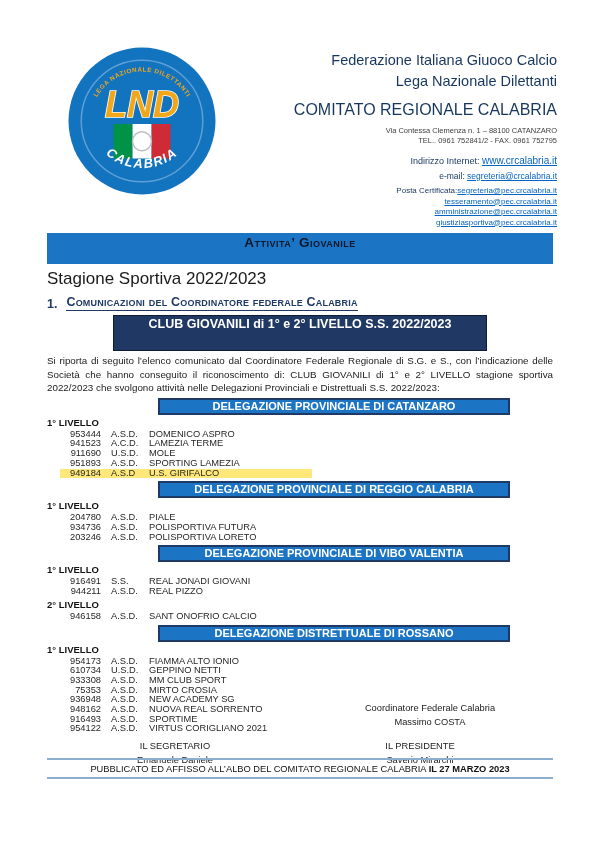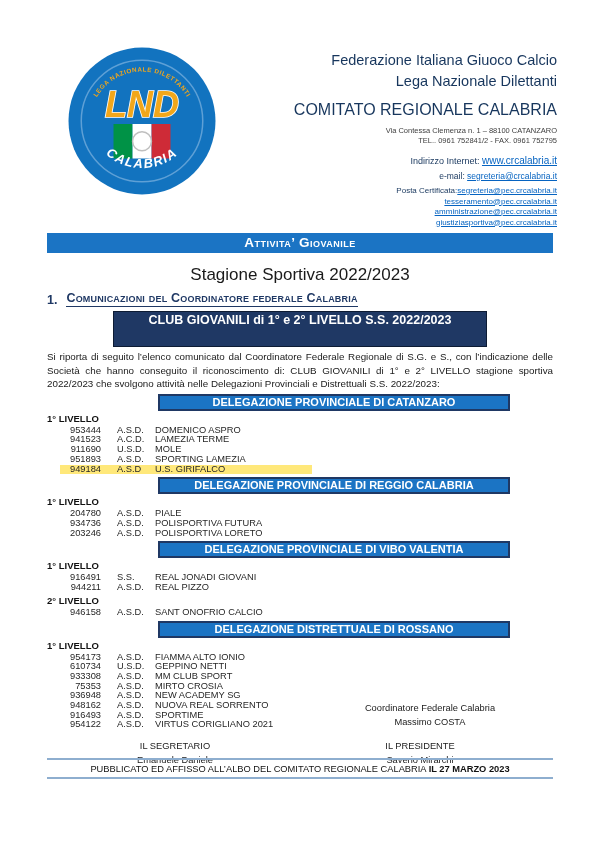--- a/index.html
+++ b/index.html
@@ -22,25 +22,25 @@
   .net-line  { margin-top:9px; font-size:9px;  color:#17365D; }
   .net-line .url { font-size:10px; }
   .email-line{ margin-top:5px; font-size:8.5px; color:#17365D; }
   .pec-block { margin-top:5px; font-size:8px; line-height:10.5px; color:#17365D; }
   .link { color:#0563C1; text-decoration:underline; cursor:pointer; }
 
   
   .content { position:absolute; left:47px; top:233px; width:506px; }
 
   .banner-attivita {
-    height:20px; line-height:20px; background:#1B74C4; color:#ffffff;
+    height:31px; line-height:20px; background:#1B74C4; color:#0f172a;
     text-align:center; font-weight:bold; font-size:13.5px;
     font-variant:small-caps; letter-spacing:.5px;
   }
-  .season-title { margin-top:11px; text-align:center; font-size:17px; line-height:21px; }
+  .season-title { margin-top:4px; font-size:17px; line-height:21px; }
   .cu-title     { margin-top:4px; text-align:center; font-size:17px; line-height:21px; }
 
   .section-head { margin-top:6px; display:flex; gap:9px; color:#1F3864; font-weight:bold; align-items:flex-end; }
   .section-num     { font-size:12.5px; }
   .section-heading { font-size:12.5px; font-variant:small-caps; letter-spacing:.2px;
                      border-bottom:1.5px solid #1F3864; padding-bottom:1px; }
 
   .banner-club {
     margin:4px auto 3px; width:374px; height:36px; line-height:17px;
     background:#1F3864; border:1px solid #0d1b33; color:#fff;
@@ -50,21 +50,21 @@
 
   .deleg-banner {
     margin:3px 0 2px 111px; width:352px; height:17px; line-height:13px;
     background:#1B74C4; border:2px solid #1F3864; color:#fff;
     font-weight:bold; font-size:11px; text-align:center;
   }
   .level-label { margin:3px 0 2px; font-size:9.5px; line-height:10px; font-weight:bold; color:#111; }
 
   .row { display:flex; line-height:9.7px; font-size:9.3px; color:#262626; }
   .c-code  { width:33px; margin-left:21px; text-align:right; }
-  .c-sigla { width:30px; margin-left:16px; }
+  .c-sigla { width:30px; margin-left:10px; }
   .c-name  { margin-left:8px; white-space:nowrap; }
   .row.hl  { background:linear-gradient(to right,
               transparent 0, transparent 13px,
               #FFE87A 13px, #FFE87A 265px,
               transparent 265px); }
 
   
   .sig-coordinator { position:absolute; top:702px; left:330px; width:200px; text-align:center; font-size:9.3px; line-height:13.5px; color:#1a1a1a; }
   .sig-secretary   { position:absolute; top:740px; left:75px;  width:200px; text-align:center; font-size:9.3px; line-height:13.5px; }
   .sig-president   { position:absolute; top:740px; left:320px; width:200px; text-align:center; font-size:9.3px; line-height:13.5px; }

